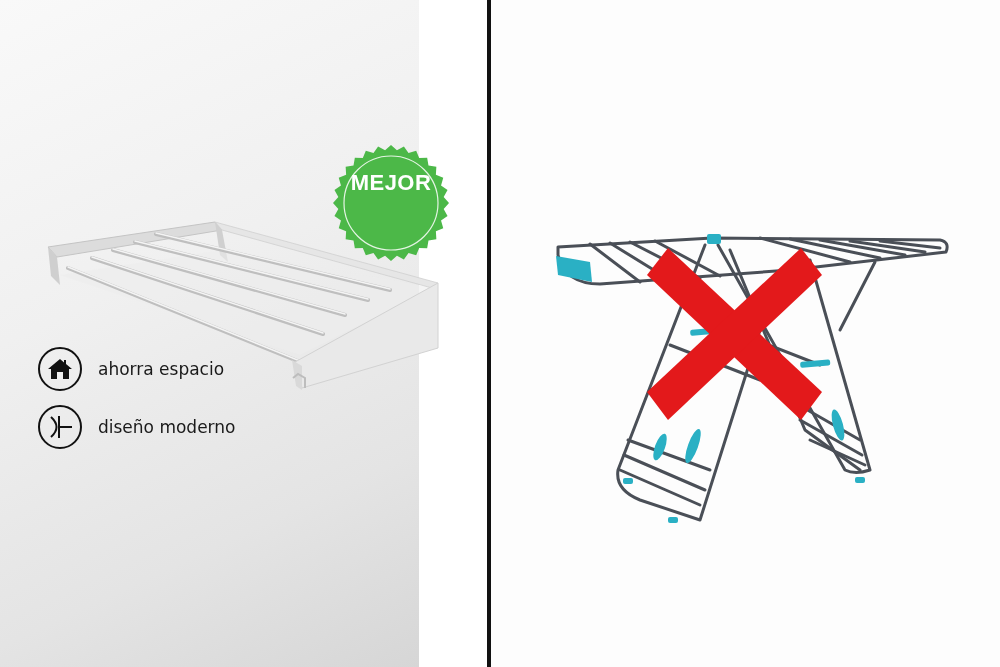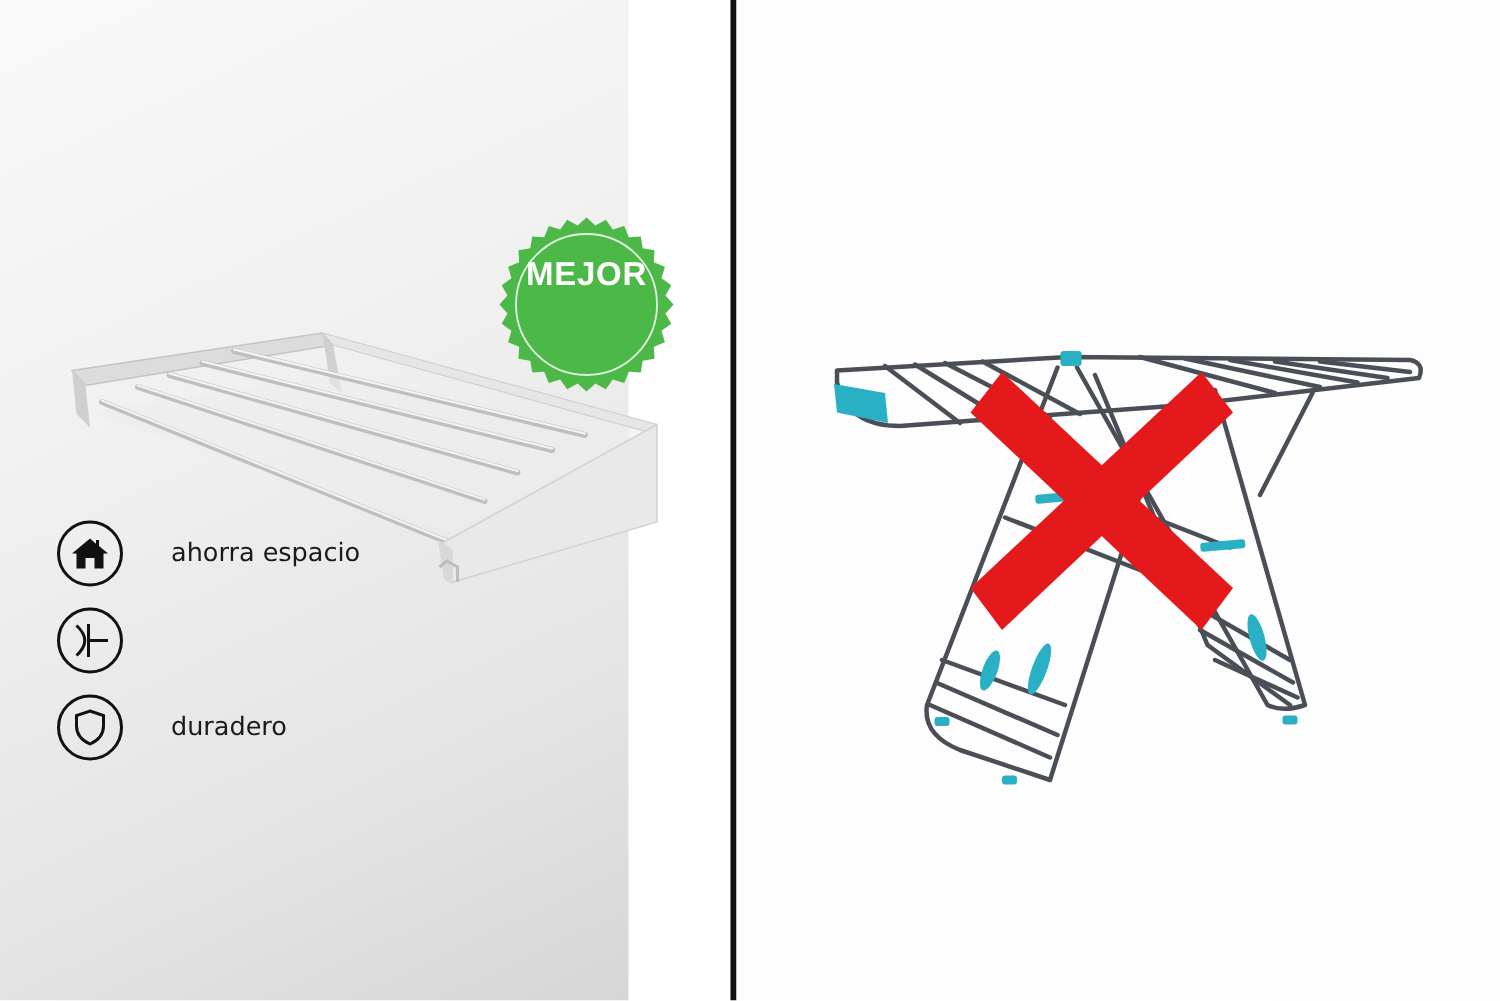--- a/index.html
+++ b/index.html
@@ -11,21 +11,21 @@
   }
   .divider { position:absolute; left:487px; top:0; width:4px; height:667px; background:#111; }
   .panel-right { position:absolute; left:491px; top:0; width:509px; height:667px; background:#fdfdfd; }
   .art { position:absolute; left:0; top:0; }
   .badge { position:absolute; left:332px; top:144px; width:118px; height:118px; }
   .badge-text {
     position:absolute; left:332px; top:170px; width:118px; text-align:center;
     color:#fff; font-weight:bold; font-size:22px; line-height:26px; letter-spacing:0.5px;
   }
   .features { position:absolute; left:38px; top:340px; }
-  .feature { display:flex; align-items:center; height:58px;gap:16px; }
+  .feature { display:flex; align-items:center; height:58px; }
   .feature-icon {
     width:44px; height:44px; border:2px solid #111; border-radius:50%;
     display:flex; align-items:center; justify-content:center; margin-right:16px;
   }
   .feature-label { font-size:17px; color:#1a1a1a; font-family:"DejaVu Sans", sans-serif; }
 </style>
 </head>
 <body>
 
 <div class="panel-left">
@@ -79,28 +79,21 @@
       <span class="feature-label">ahorra espacio</span>
     </div>
     <div class="feature">
       <span class="feature-icon">
         <svg width="28" height="28" viewBox="0 0 28 28" fill="none" stroke="#111" stroke-width="2">
             <path d="M5 4 Q16 14 5 24"></path>
             <line x1="13" y1="3" x2="13" y2="25"></line>
             <line x1="13" y1="14" x2="26" y2="14"></line>
           </svg>
       </span>
-    </div>
-    <div class="feature">
-      <span class="feature-icon">
-        <svg width="24" height="26" viewBox="0 0 24 26" fill="none" stroke="#111" stroke-width="2">
-            <path d="M12 2 L21 5 L21 12 Q21 20 12 24 Q3 20 3 12 L3 5 Z"></path>
-          </svg>
-      </span>
-      <span class="feature-label">duradero</span>
+      <span class="feature-label">diseño moderno</span>
     </div>
   </div>
 </div>
 
 <div class="divider"></div>
 
 <div class="panel-right">
   <svg class="art" width="509" height="667" viewBox="491 0 509 667">
     <g stroke="#4a4f57" stroke-width="3" fill="none" stroke-linecap="round" stroke-linejoin="round">
 

